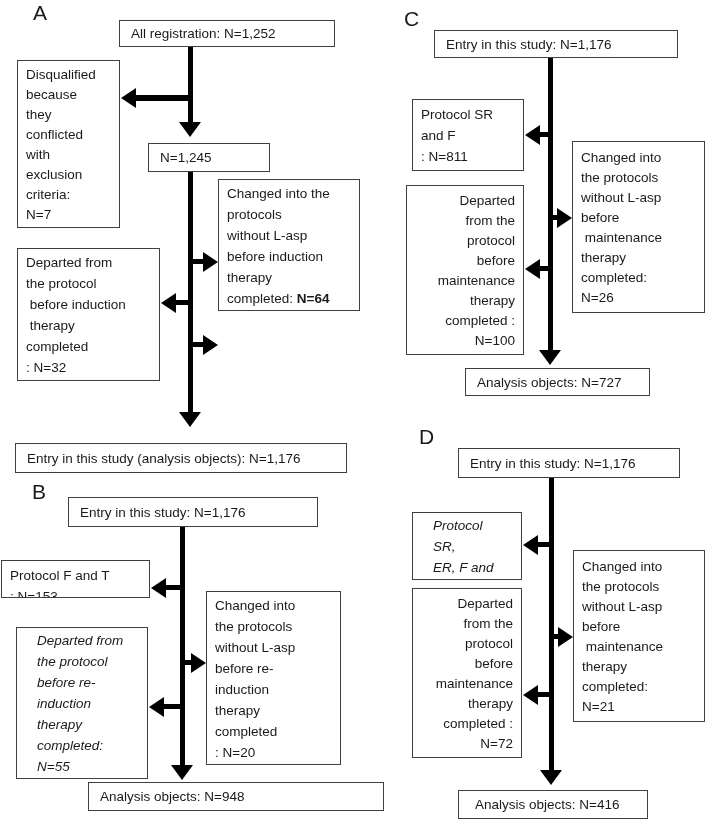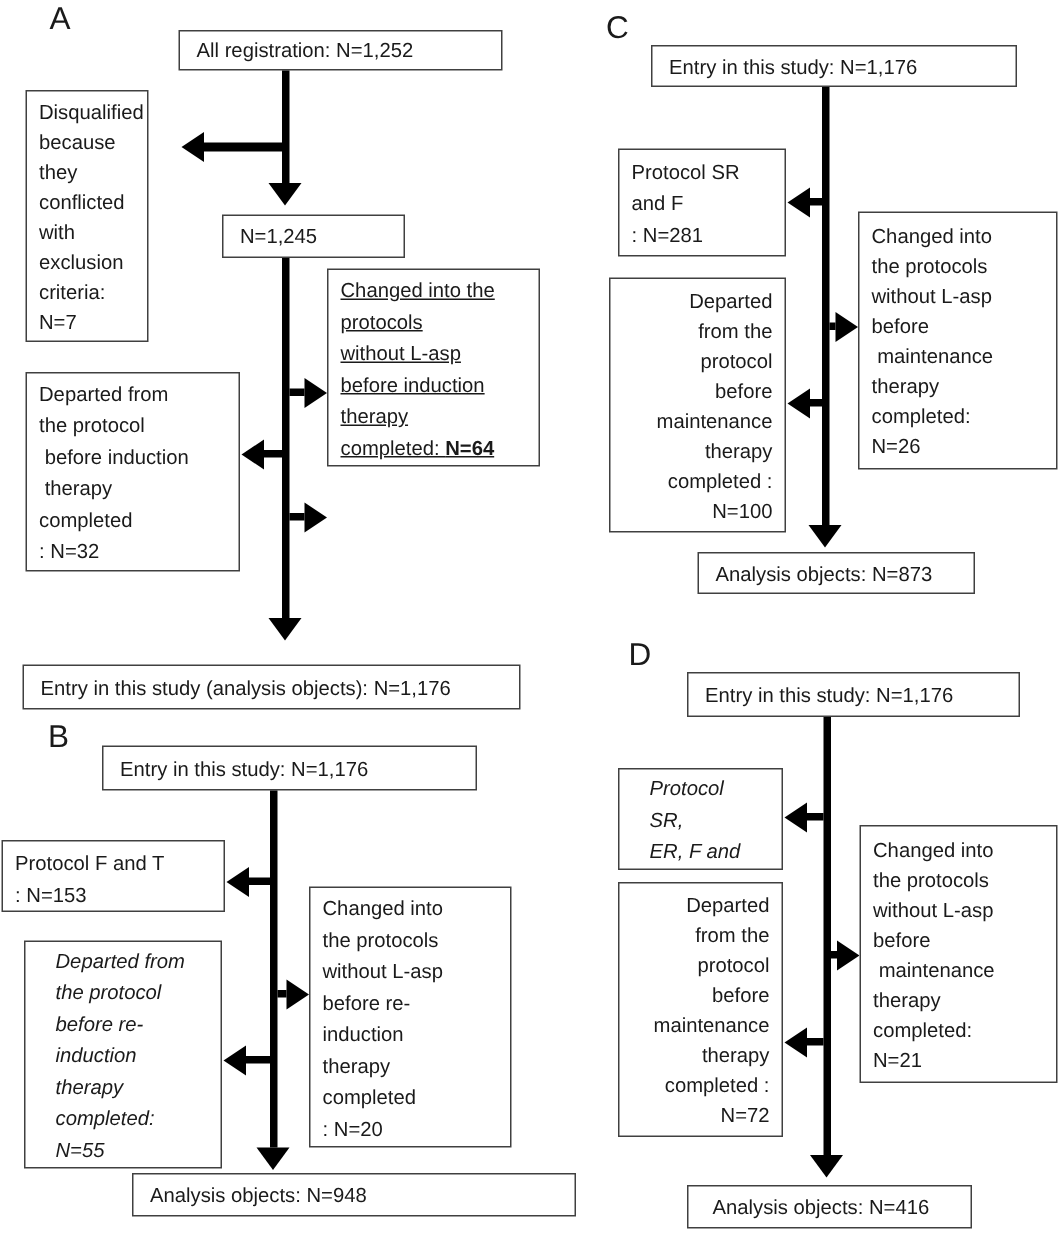--- a/index.html
+++ b/index.html
@@ -43,37 +43,37 @@
     <div class="panel-label" style="left:33px;top:2px;">A</div>
 
     <div class="box single" style="left:119px;top:20px;width:216px;height:27px;">All registration: N=1,252</div>
 
     <div class="vline" style="left:188px;top:47px;height:75px;"></div>
     <div class="ah ah-down" style="left:179px;top:122px;"></div>
 
     <div class="hline thick" style="left:136px;top:95px;width:54px;"></div>
     <div class="ah ah-left" style="left:121px;top:88px;"></div>
 
-    <div class="box multi pad4 lh20" style="left:17px;top:60px;width:82px;height:168px;">Disqualified
+    <div class="box multi pad4 lh20" style="left:17px;top:60px;width:103px;height:168px;">Disqualified
 because
 they
 conflicted
 with
 exclusion
 criteria:
 N=7</div>
 
     <div class="box single" style="left:148px;top:143px;width:122px;height:29px;">N=1,245</div>
 
     <div class="vline" style="left:188px;top:172px;height:240px;"></div>
     <div class="ah ah-down" style="left:179px;top:412px;"></div>
 
     <div class="hline" style="left:193px;top:259px;width:10px;"></div>
     <div class="ah ah-right" style="left:203px;top:252px;"></div>
-    <div class="box multi" style="left:218px;top:179px;width:142px;height:132px;text-decoration:underline;"><span>Changed into the
+    <div class="box multi" style="left:218px;top:179px;width:142px;height:132px;"><span>Changed into the
 protocols
 without L-asp
 before induction
 therapy
 completed: </span><b>N=64</b></div>
 
     <div class="hline" style="left:176px;top:300px;width:12px;"></div>
     <div class="ah ah-left" style="left:161px;top:293px;"></div>
     <div class="box multi" style="left:17px;top:248px;width:143px;height:133px;">Departed from
 the protocol
@@ -91,21 +91,21 @@
   <div class="panel">
     <div class="panel-label" style="left:32px;top:481px;">B</div>
 
     <div class="box single" style="left:68px;top:497px;width:250px;height:30px;">Entry in this study: N=1,176</div>
 
     <div class="vline" style="left:180px;top:527px;height:238px;"></div>
     <div class="ah ah-down" style="left:171px;top:765px;"></div>
 
     <div class="hline" style="left:166px;top:585px;width:14px;"></div>
     <div class="ah ah-left" style="left:151px;top:578px;"></div>
-    <div class="box multi pad4" style="left:1px;top:560px;width:149px;height:48px;">Protocol F and T
+    <div class="box multi pad4" style="left:1px;top:560px;width:149px;height:38px;">Protocol F and T
 : N=153</div>
 
     <div class="hline" style="left:185px;top:660px;width:6px;"></div>
     <div class="ah ah-right" style="left:191px;top:653px;"></div>
     <div class="box multi" style="left:206px;top:591px;width:135px;height:174px;">Changed into
 the protocols
 without L-asp
 before re-
 induction
 therapy
@@ -130,21 +130,21 @@
 
     <div class="box single" style="left:434px;top:30px;width:244px;height:28px;">Entry in this study: N=1,176</div>
 
     <div class="vline" style="left:548px;top:58px;height:292px;"></div>
     <div class="ah ah-down" style="left:539px;top:350px;"></div>
 
     <div class="hline" style="left:540px;top:132px;width:8px;"></div>
     <div class="ah ah-left" style="left:525px;top:125px;"></div>
     <div class="box multi pad4" style="left:412px;top:99px;width:112px;height:72px;">Protocol SR
 and F
-: N=281</div>
+: N=811</div>
 
     <div class="hline" style="left:553px;top:215px;width:4px;"></div>
     <div class="ah ah-right" style="left:557px;top:208px;"></div>
     <div class="box multi lh20 pad6" style="left:572px;top:141px;width:133px;height:172px;">Changed into
 the protocols
 without L-asp
 before
  maintenance
 therapy
 completed:
@@ -154,21 +154,21 @@
     <div class="ah ah-left" style="left:525px;top:259px;"></div>
     <div class="box multi lh20 pad5" style="left:406px;top:185px;width:118px;height:170px;">Departed
 from the
 protocol
 before
 maintenance
 therapy
 completed :
 N=100</div>
 
-    <div class="box single" style="left:465px;top:368px;width:185px;height:28px;">Analysis objects: N=873</div>
+    <div class="box single" style="left:465px;top:368px;width:185px;height:28px;">Analysis objects: N=727</div>
   </div>
 
   <div class="panel">
     <div class="panel-label" style="left:419px;top:426px;">D</div>
 
     <div class="box single" style="left:458px;top:448px;width:222px;height:30px;">Entry in this study: N=1,176</div>
 
     <div class="vline" style="left:549px;top:478px;height:292px;"></div>
     <div class="ah ah-down" style="left:540px;top:770px;"></div>
 

